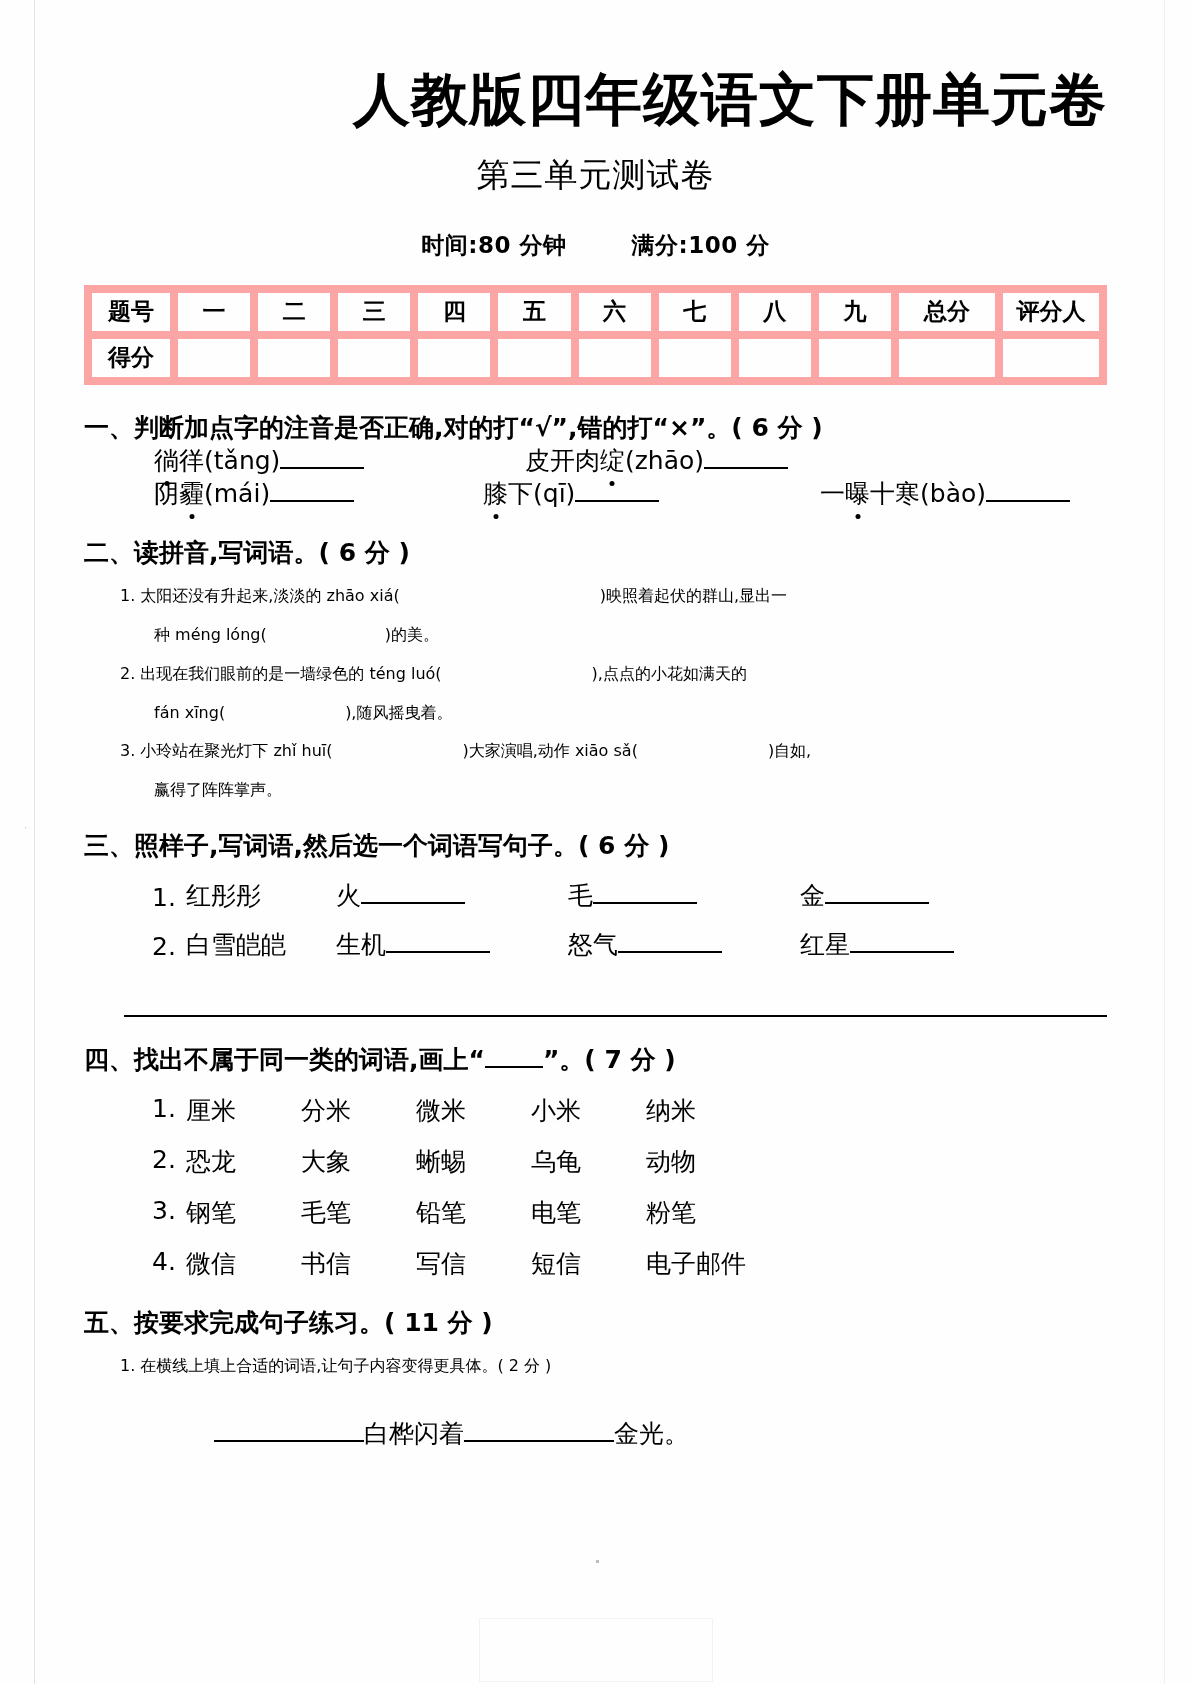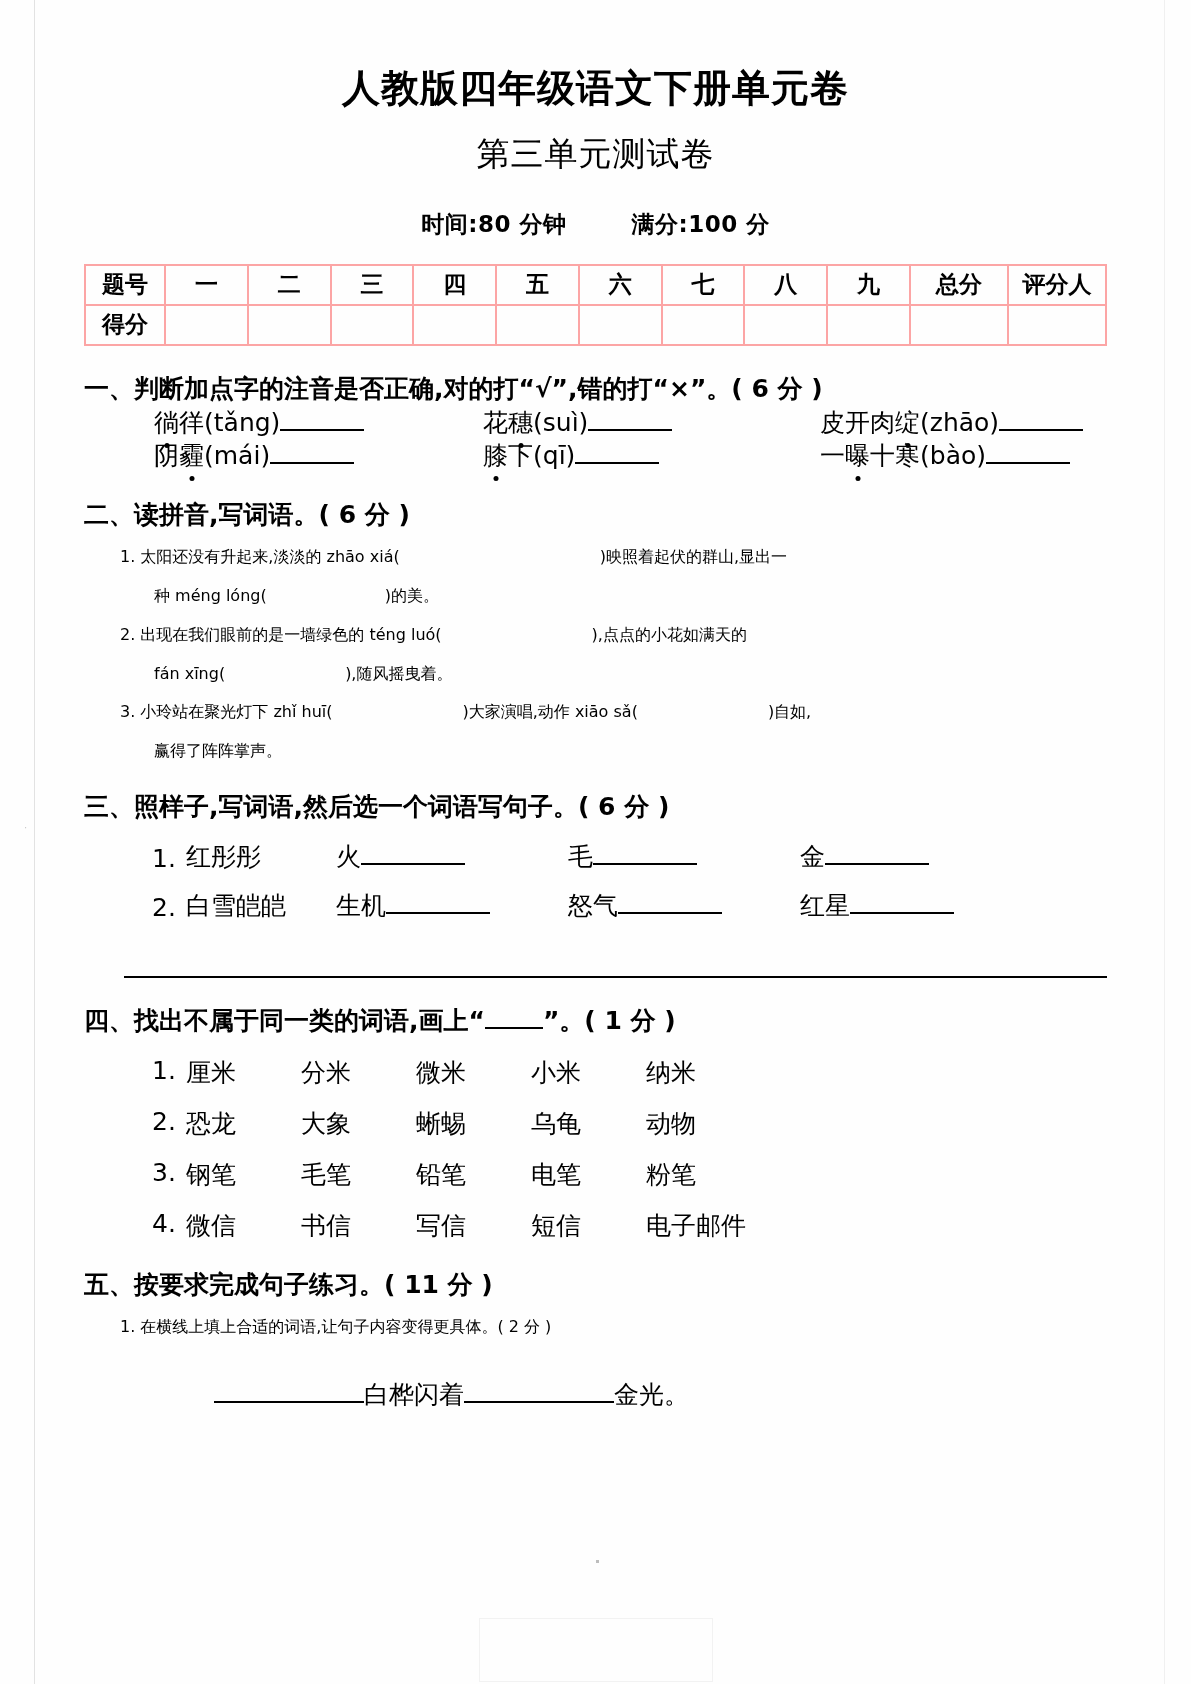--- a/index.html
+++ b/index.html
@@ -34,24 +34,24 @@
     background: #f0f0f0;
   }
   .content {
     position: absolute;
     left: 84px;
     right: 84px;
     top: 0;
   }
   
   .main-title {
-    text-align: center;
+    text-align: right;
     font-family: "DejaVu Sans", "Liberation Sans", sans-serif;
     font-weight: 700;
-    font-size: 38px;
+    font-size: 57px;
     letter-spacing: 1px;
     line-height: 1.1;
     margin-top: 68px;
     white-space: nowrap;
   }
   .sub-title {
     text-align: center;
     font-weight: 400;
     font-size: 33px;
     margin-top: 22px;
@@ -67,21 +67,21 @@
   .exam-info .gap { display: inline-block; width: 48px; }
 
   
   .score-table {
     margin: 24px auto 0 auto;
     border-collapse: collapse;
     width: 100%;
     table-layout: fixed;
   }
   .score-table td {
-    border: 2px solid #fca5a5;
+    border: 8px solid #fca5a5;
     height: 34px;
     text-align: center;
     vertical-align: middle;
     font-size: 23px;
     font-weight: 700;
     padding: 2px 0;
   }
   .score-table td.label { width: 78px; }
   .score-table td.wide { width: 96px; }
 
@@ -255,23 +255,20 @@
     </tbody>
       </table>
 
     <div class="section-head">一、判断加点字的注音是否正确,对的打“√”,错的打“×”。( 6 分 )</div>
 
     <div class="row-3">
       <div>
         <span><span class="dotted">徜</span>徉(<span class="py">tǎng</span>)</span><span class="blank blank-sm"></span>
       </div>
       <div>
-        <span>花<span class="dotted">穗</span>(<span class="py">suì</span>)</span><span class="blank blank-sm"></span>
-      </div>
-      <div>
         <span>皮开肉<span class="dotted">绽</span>(<span class="py">zhāo</span>)</span><span class="blank blank-sm"></span>
       </div>
     </div>
 
     <div class="row-3">
       <div>
         <span>阴<span class="dotted">霾</span>(<span class="py">mái</span>)</span><span class="blank blank-sm"></span>
       </div>
       <div>
         <span><span class="dotted">膝</span>下(<span class="py">qī</span>)</span><span class="blank blank-sm"></span>
@@ -330,21 +327,21 @@
         <span>怒气</span><span class="blank blank-md"></span>
       </div>
       <div class="cell">
         <span>红星</span><span class="blank blank-md"></span>
       </div>
     </div>
 
     <div class="long-line"></div>
 
     <div class="section-head">
-      <span>四、找出不属于同一类的词语,画上“</span><span class="blank" style="width:58px"></span><span>”。( 1 分 )</span>
+      <span>四、找出不属于同一类的词语,画上“</span><span class="blank" style="width:58px"></span><span>”。( 7 分 )</span>
     </div>
 
     <div class="cat-row">
       <div class="idx">1.</div>
       <div class="w">厘米</div>
       <div class="w">分米</div>
       <div class="w">微米</div>
       <div class="w">小米</div>
       <div class="w-last">纳米</div>
     </div>

